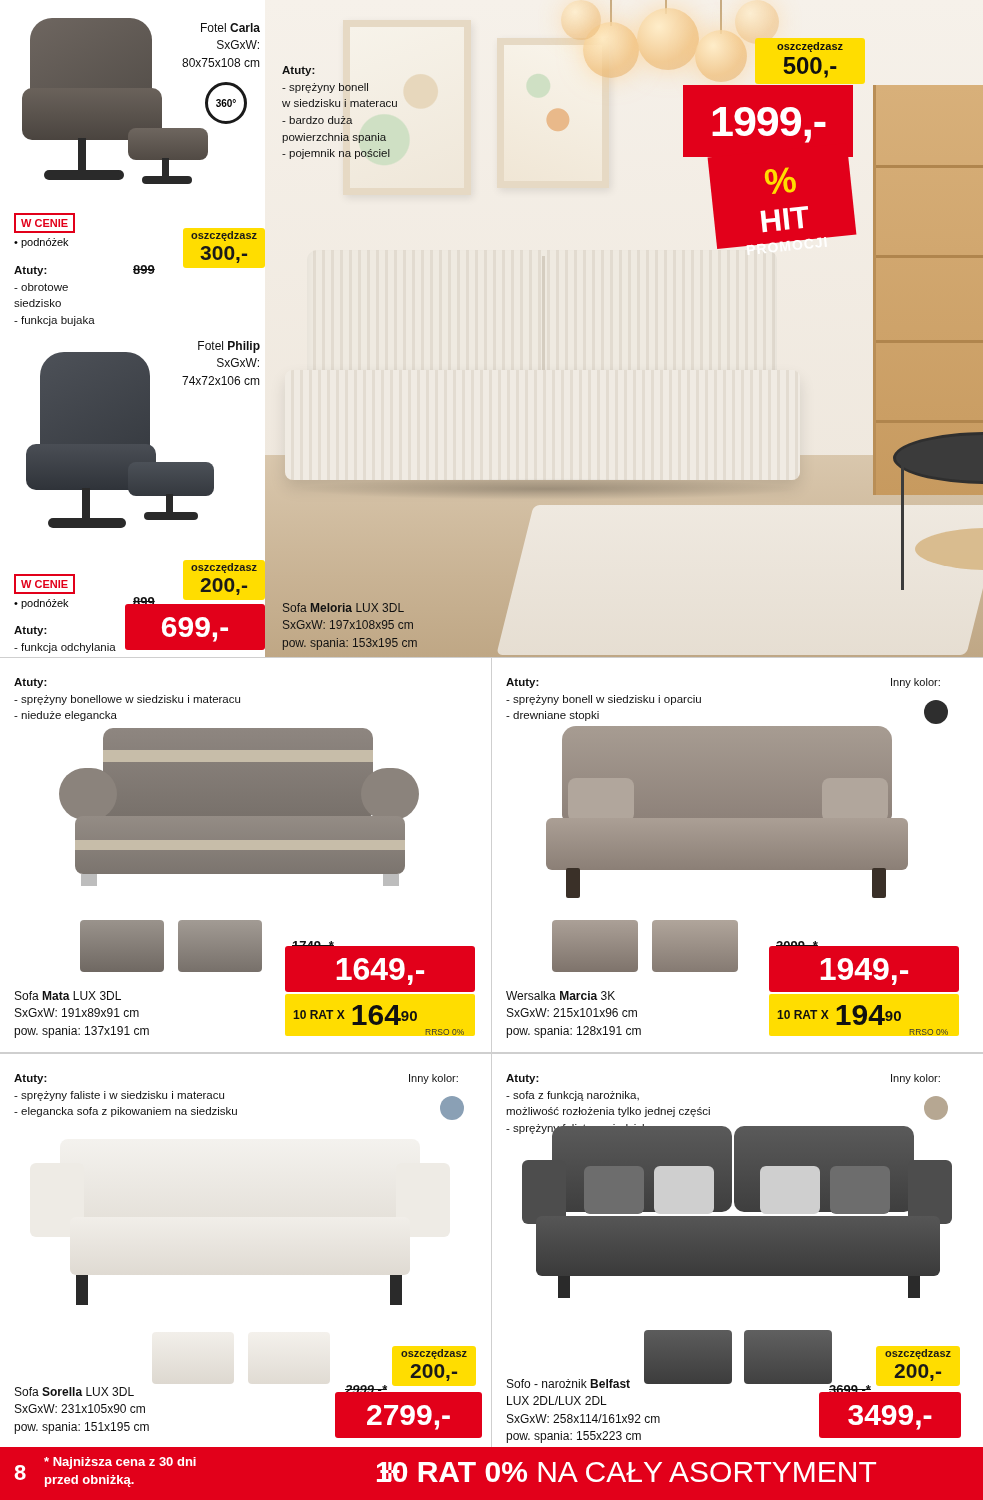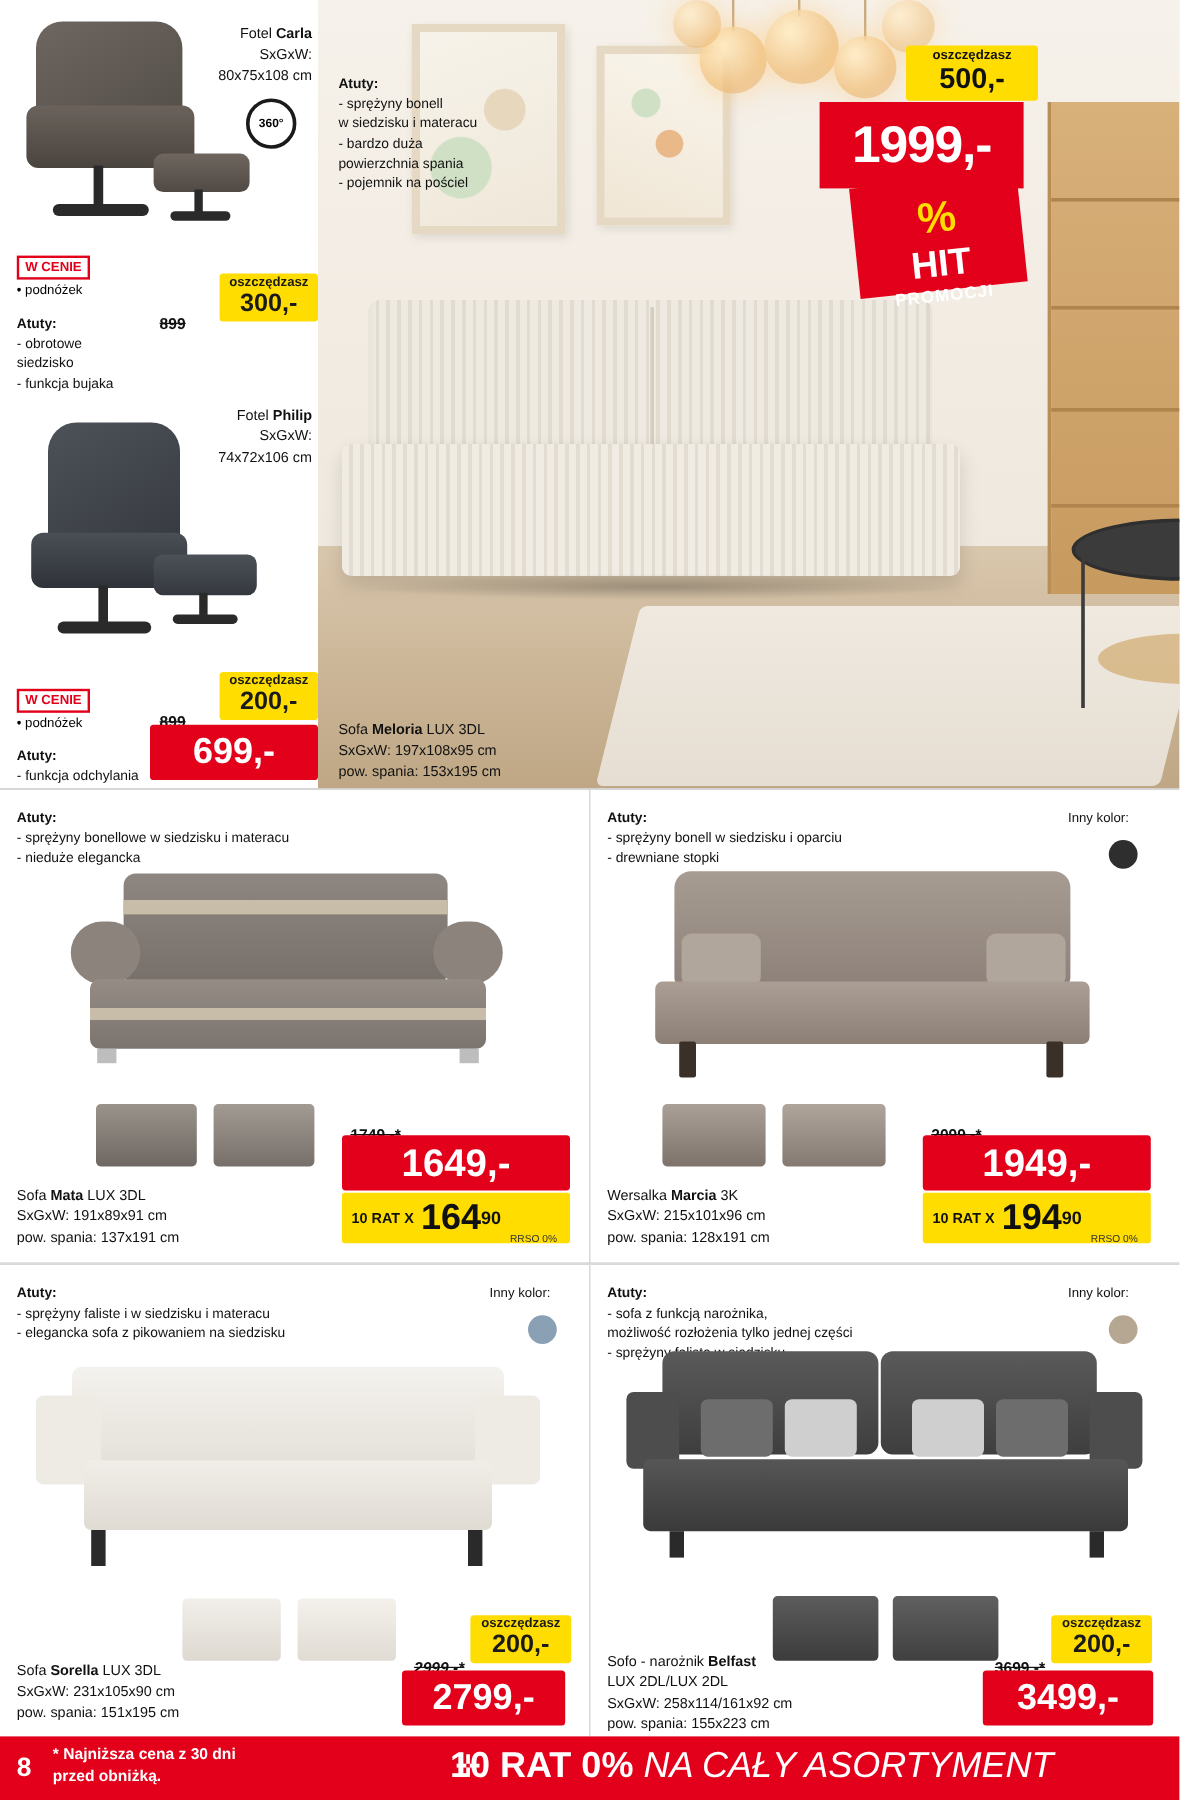--- a/index.html
+++ b/index.html
@@ -435,21 +435,21 @@
         <div><span>Sofa </span><b>Sorella</b><span> LUX 3DL</span></div>
         <div>SxGxW: 231x105x90 cm</div>
         <div>pow. spania: 151x195 cm</div>
       </div>
 
       <div class="savebox" style="left:392px; top:292px; width:84px; height:40px; padding-top:2px;">
         <span class="lbl">oszczędzasz</span>
         <span class="amt">200,-</span>
       </div>
       <div class="oldprice" style="left:345px; top:328px;font-style:italic;">2999,-*</div>
-      <div class="pricebox" style="left:335px; top:338px; width:136px; height:46px; font-size:30px;">2799,-</div>
+      <div class="pricebox" style="left:335px; top:338px; width:147px; height:46px; font-size:30px;">2799,-</div>
     </div>
 
     <div class="cell" style="left:492px; top:396px; width:491px; height:394px;">
       <div class="atuty" style="left:14px; top:16px;">
         <div class="h">Atuty:</div>
         <div>- sofa z funkcją narożnika,</div>
         <div>  możliwość rozłożenia tylko jednej części</div>
         <div>- sprężyny faliste w siedzisku</div>
       </div>
       <div class="inny" style="left:398px; top:18px;">Inny kolor:</div>
@@ -489,18 +489,18 @@
   </div>
 
   <div class="footer">
     <div class="note">
       <div>* Najniższa cena z 30 dni</div>
       <div>przed obniżką.</div>
     </div>
     <div class="plus">✛</div>
     <div class="main">
       <span class="white">10 RAT 0%</span>
-      <span class="white" style="font-weight:normal;font-style:italic;">NA CAŁY ASORTYMENT</span>
+      <span class="white" style="font-weight:normal;">NA CAŁY ASORTYMENT</span>
     </div>
     <div class="pagenum">8</div>
   </div>
 
 </div>
 
 </body></html>

